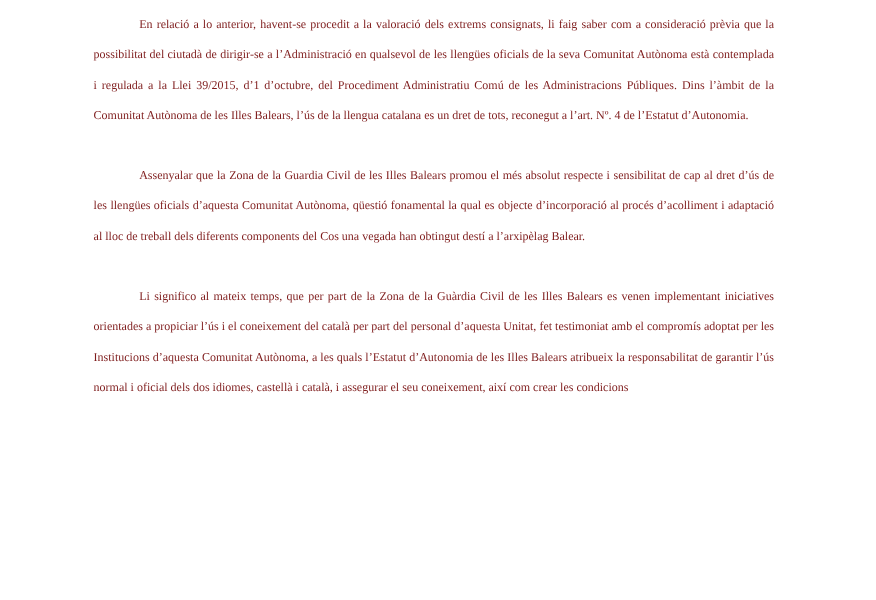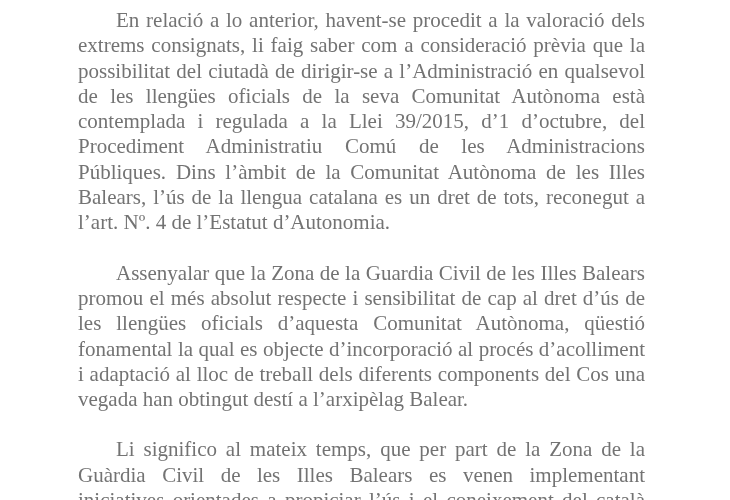--- a/index.html
+++ b/index.html
@@ -16,25 +16,25 @@
   }
   #document-page {
     width: 730px;
     height: 500px;
     box-sizing: border-box;
     padding: 8px 85px 0 78px;
     background: #ffffff;
   }
   .doc-paragraph {
     margin: 0 0 25px 0;
-    font-size: 21px;
+    font-size: 10px;
     line-height: 25.3px;
     text-align: justify;
     text-indent: 38px;
-    color: #737373;
+    color: #7f1d1d;
     -webkit-font-smoothing: antialiased;
   }
   .doc-paragraph:last-child {
     margin-bottom: 0;
   }
 </style>
 </head>
 <body>
 
 <div id="document-page">

